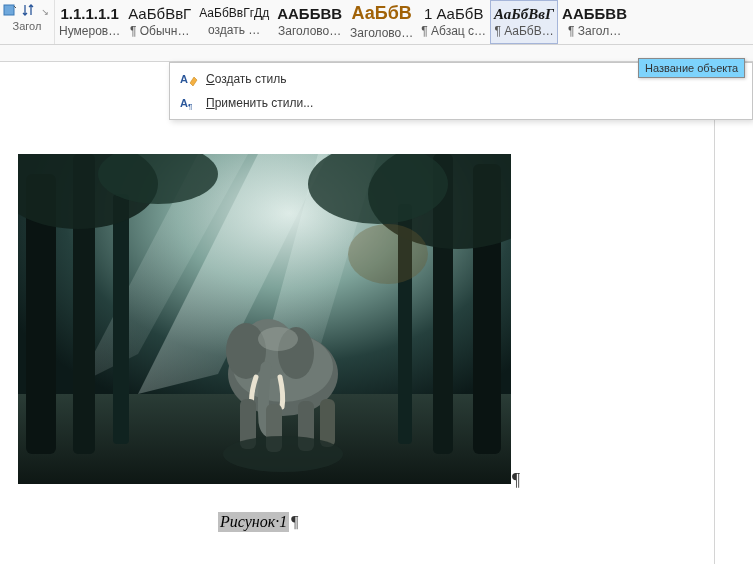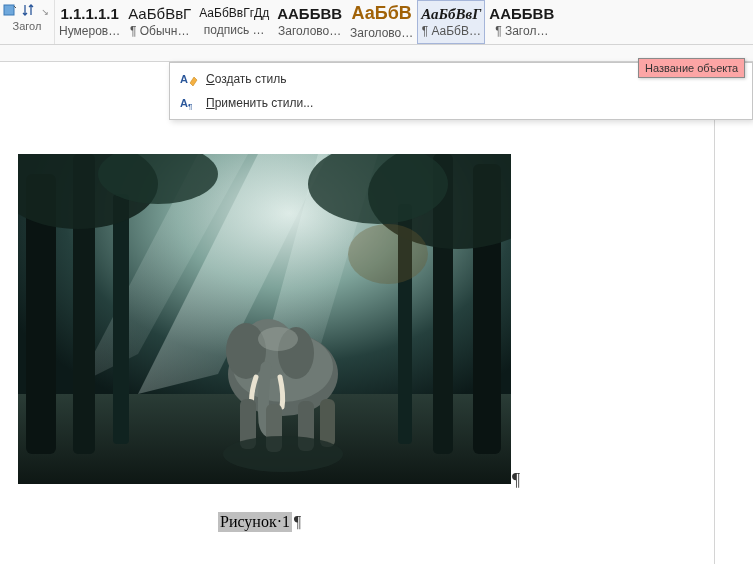--- a/index.html
+++ b/index.html
@@ -98,21 +98,21 @@
     font-size: 12px;
     color: #333;
   }
   .dd-icon { width: 18px; height: 16px; display:flex; align-items:center; justify-content:center; }
   .underline { text-decoration: underline; }
 
   .tooltip {
     position: absolute;
     top: 58px;
     left: 638px;
-    background: #fca5a5;
+    background: #7dd3fc;
     border: 1px solid #8a8a8a;
     padding: 3px 6px;
     font-size: 11px;
     color: #333;
     z-index: 20;
     box-shadow: 1px 1px 3px rgba(0,0,0,0.2);
     white-space: nowrap;
   }
 
   .ruler-line {
@@ -164,20 +164,21 @@
     color: #333;
   }
   .caption-row {
     margin-top: 28px;
     margin-left: 200px;
     display: flex;
     align-items: baseline;
   }
   .caption-text {
     font-family: "Times New Roman", serif;
+    font-style: italic;
     font-size: 16px;
     background: #bfbfbf;
     color: #000;
     padding: 1px 2px;
   }
   .caption-pilcrow {
     font-family: "Times New Roman", serif;
     font-style: italic;
     font-size: 16px;
     color: #333;
@@ -210,29 +211,33 @@
       <div class="style-item">
         <div class="style-preview bold">1.1.1.1.1</div>
         <div class="style-name">Нумеров…</div>
       </div>
       <div class="style-item">
         <div class="style-preview ">АаБбВвГ</div>
         <div class="style-name">¶ Обычн…</div>
       </div>
       <div class="style-item">
         <div class="style-preview small">АаБбВвГгДд</div>
-        <div class="style-name">подпись …</div>
+        <div class="style-name">оздать …</div>
       </div>
       <div class="style-item">
         <div class="style-preview bold">ААББВВ</div>
         <div class="style-name">Заголово…</div>
       </div>
       <div class="style-item">
         <div class="style-preview bold blue" style="font-size: 18px;">АаБбВ</div>
         <div class="style-name">Заголово…</div>
+      </div>
+      <div class="style-item">
+        <div class="style-preview ">1 АаБбВ</div>
+        <div class="style-name">¶ Абзац с…</div>
       </div>
       <div class="style-item selected">
         <div class="style-preview italic">АаБбВвГ</div>
         <div class="style-name">¶ АаБбВ…</div>
       </div>
       <div class="style-item">
         <div class="style-preview bold">ААББВВ</div>
         <div class="style-name">¶ Загол…</div>
       </div>
     </div>

